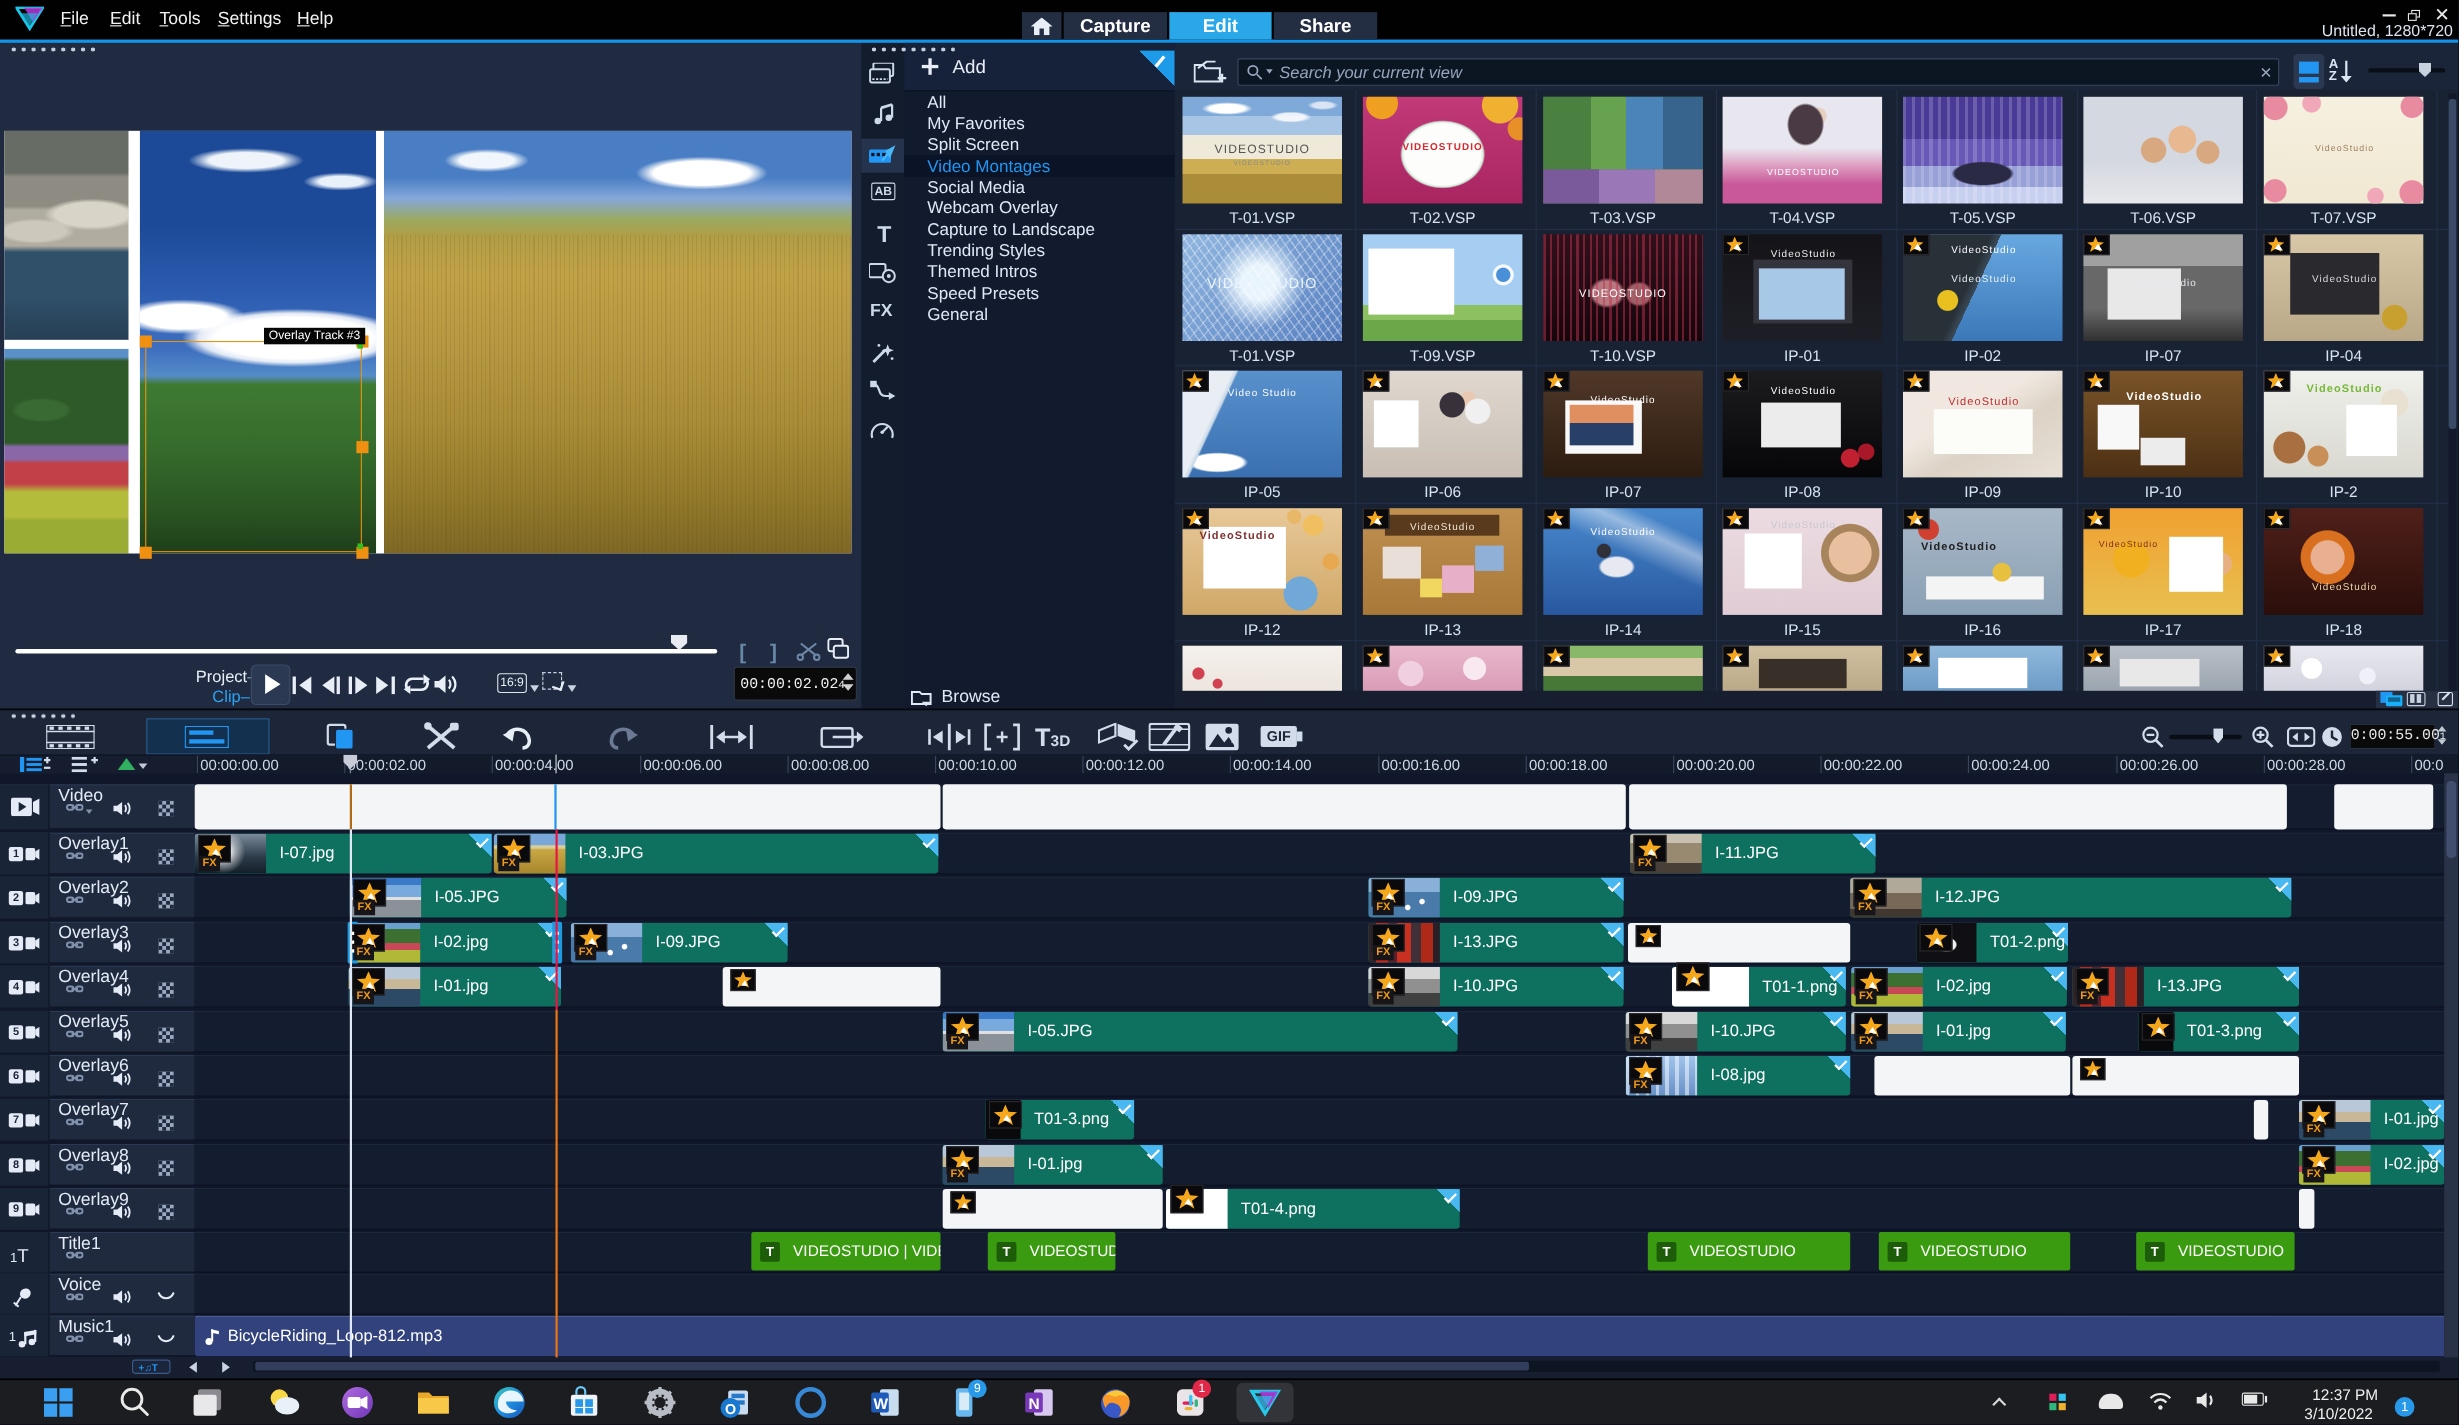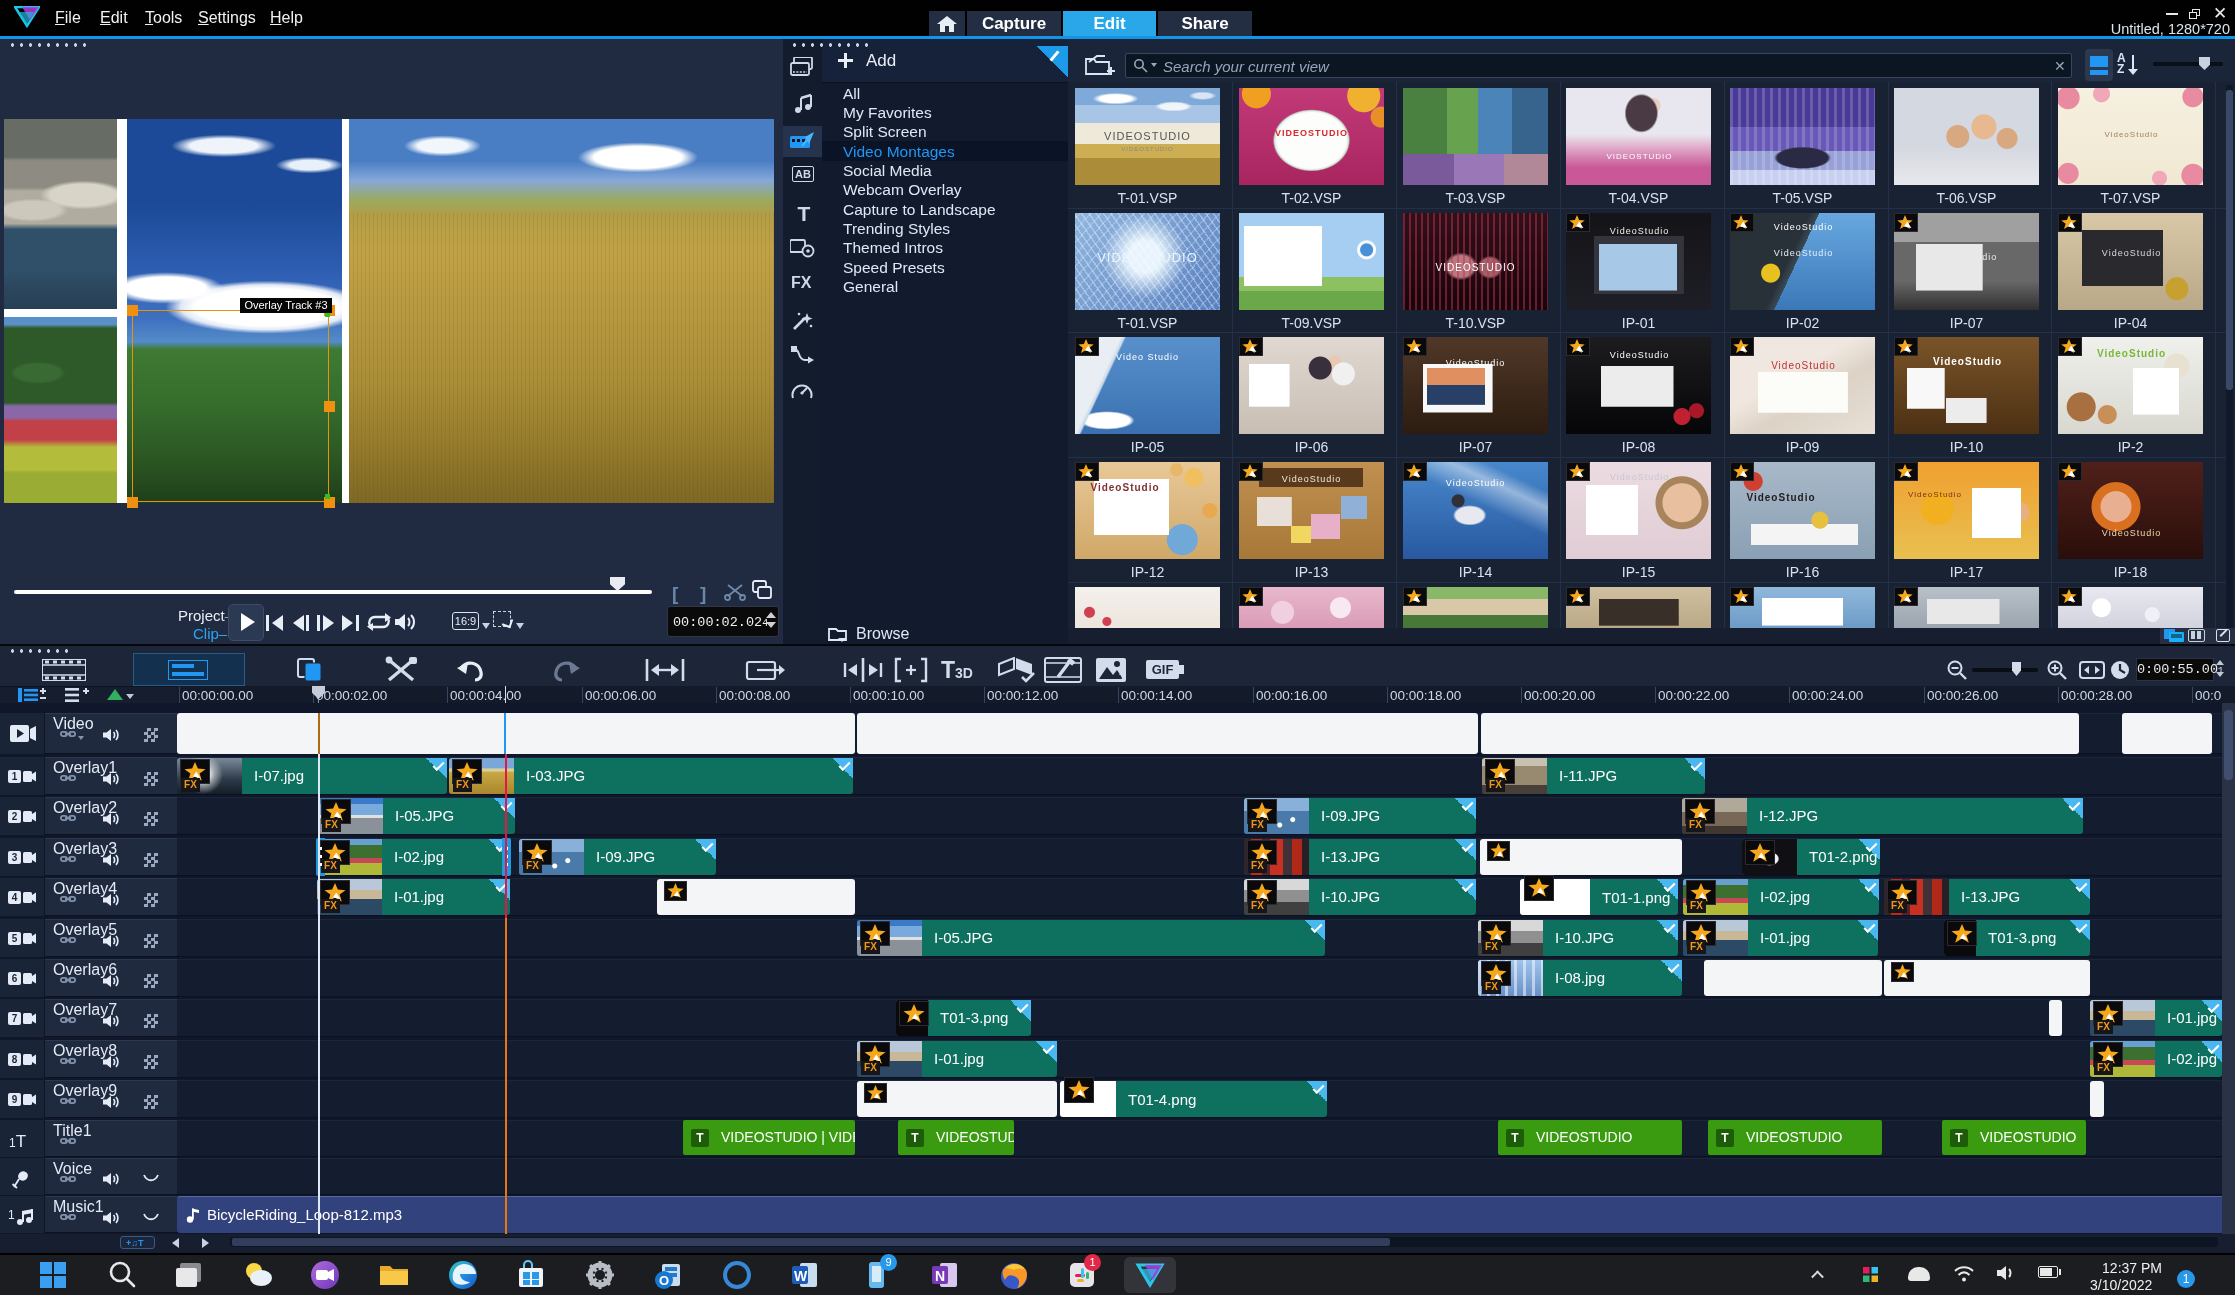--- a/index.html
+++ b/index.html
@@ -1374,14 +1374,14 @@
       <circle cx="11" cy="14.5" r="2" fill="#e8e8e8"></circle>
     </svg>
 <svg class="a" style="left:1996px;top:1264px" width="20" height="18" viewBox="0 0 20 18">
       <polygon points="1,6 5,6 10,2 10,16 5,12 1,12" fill="#e8e8e8"></polygon>
       <path d="M13 5 C15 7 15 11 13 13" stroke="#e8e8e8" stroke-width="2" fill="none"></path>
     </svg>
 <div class="a" style="left:2038px;top:1266px;width:20px;height:12px;border:1.6px solid #e8e8e8;border-radius:2px"></div>
 <div class="a" style="left:2059px;top:1269px;width:2px;height:6px;background:#e8e8e8"></div>
 <div class="a" style="left:2040px;top:1268px;width:12px;height:8px;background:#e8e8e8"></div>
 <div class="a" style="left:2090px;top:1260px;width:72px;text-align:right;color:#f0f0f0;font-size:14px">12:37 PM</div>
-<div class="a" style="left:2090px;top:1277px;width:72px;text-align:left;color:#f0f0f0;font-size:14px">3/10/2022</div>
+<div class="a" style="left:2090px;top:1277px;width:72px;text-align:center;color:#f0f0f0;font-size:14px">3/10/2022</div>
 <div class="a" style="left:2177px;top:1270px;width:18px;height:18px;background:#2898e8;border-radius:50%;color:#fff;font-size:12px;text-align:center;line-height:18px">1</div>
 </div>
 </body></html>

